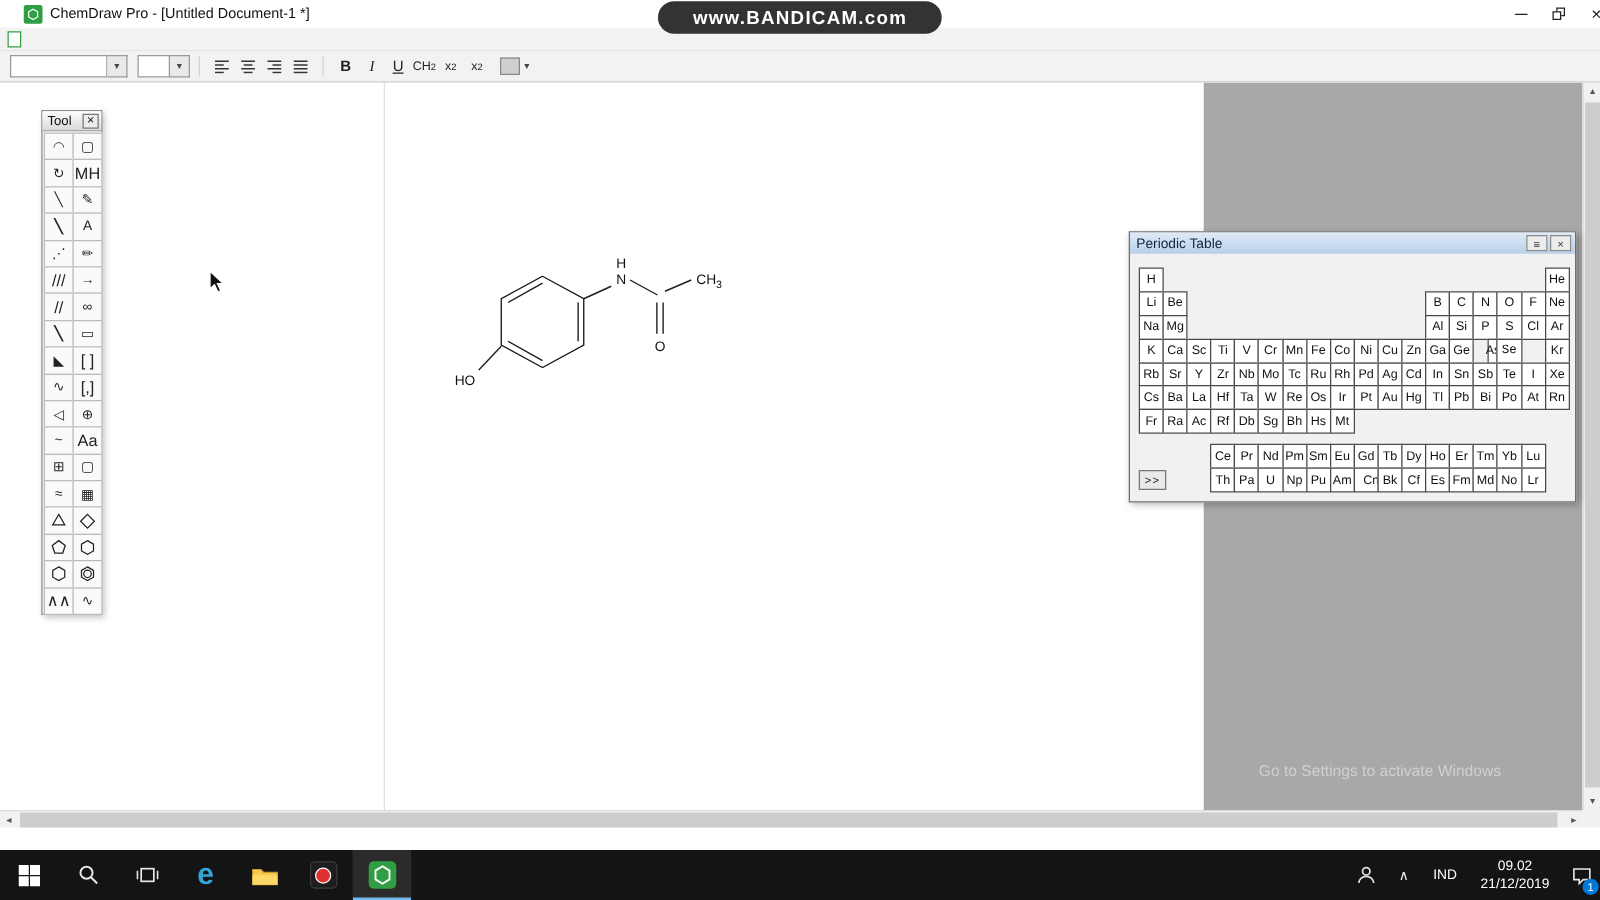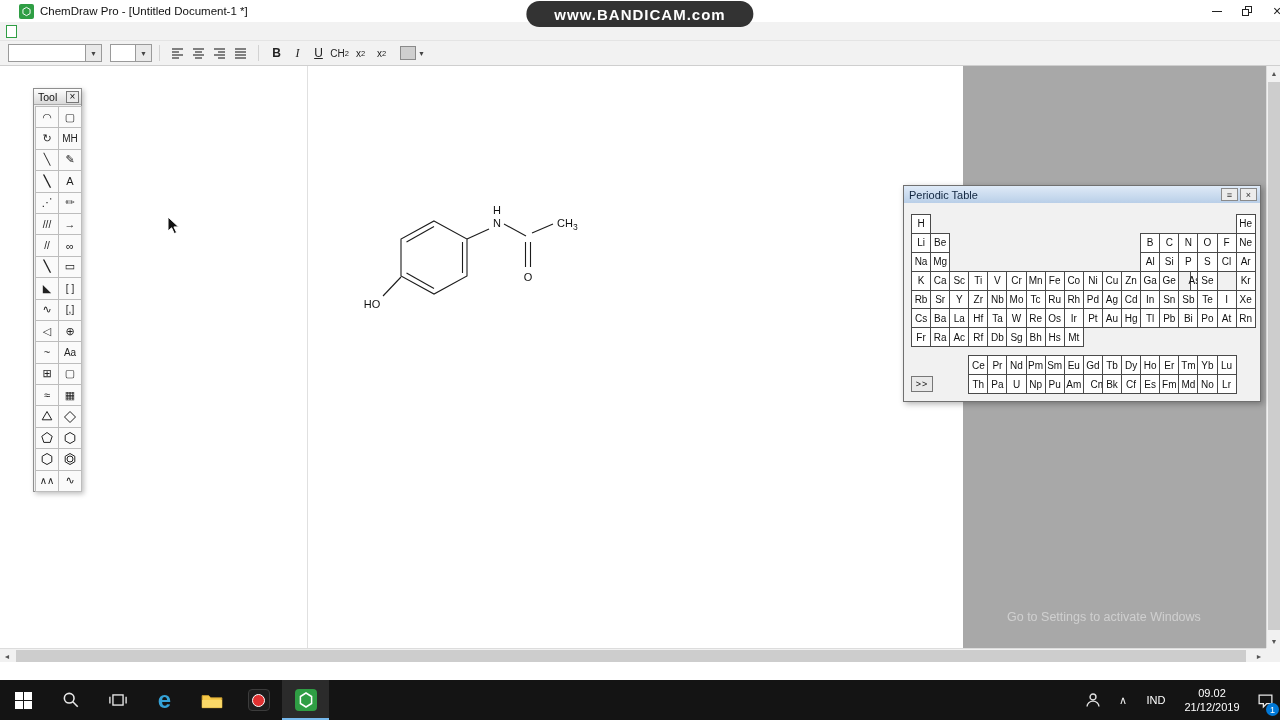--- a/index.html
+++ b/index.html
@@ -53,21 +53,21 @@
 .structure{position:absolute;left:350px;top:134px}
 .structure text{font-family:"Liberation Sans",sans-serif}
 .cursor{position:absolute;left:167px;top:150px;z-index:24}
 
 
 .tool-palette{position:absolute;left:33px;top:88px;width:49px;background:#f0f0f0;border:1px solid #8f8f8f;box-shadow:2px 2px 5px rgba(0,0,0,.25);z-index:20}
 .tp-title{height:16px;display:flex;align-items:center;background:linear-gradient(#fefefe,#d9d9d9);border-bottom:1px solid #aaa;padding:0 2px 0 4px;font-size:10.5px}
 .tp-close{margin-left:auto;width:13px;height:12px;border:1px solid #777;background:#ececec;font-size:10px;display:flex;align-items:center;justify-content:center}
 .tool-grid{display:grid;grid-template-columns:23px 23px;padding:1px 0 0 1px}
 .tool-btn{height:22.4px;border:1px solid #bdbdbd;margin:0 -1px -1px 0;display:flex;align-items:center;justify-content:center;font-size:11px;background:#fafafa;color:#222}
-.tool-btn.small{font-size:10px;letter-spacing:0}
+.tool-btn.small{font-size:13px;letter-spacing:0}
 .tool-btn.boldg{font-weight:bold}
 
 
 .pt-window{position:absolute;left:903px;top:185px;width:358px;background:#f1f1f1;border:1px solid #707070;box-shadow:2px 2px 6px rgba(0,0,0,.3);z-index:21}
 .pt-title{height:17px;display:flex;align-items:center;background:linear-gradient(var(--pt_titlebar_light,#dfeaf7),var(--pt_titlebar,#b9cfe8));padding:0 3px 0 5px;font-size:11px;color:#10253f}
 .pt-btn{width:17px;height:13px;border:1px solid #8a8a8a;background:#ececec;display:flex;align-items:center;justify-content:center;font-size:9px;margin-left:2px;color:#333}
 .pt-title .spacer{margin-left:auto}
 .pt-body{position:relative;padding:11px 7px 8px 7px}
 .pt-grid,.pt-fblock{display:grid;grid-template-columns:repeat(18,19.1px);grid-auto-rows:18.9px}
 .pt-fblock{margin-top:9px}
@@ -343,21 +343,21 @@
         <div class="pt-cell" style="grid-area: 4 / 6;">Cr</div>
         <div class="pt-cell" style="grid-area: 4 / 7;">Mn</div>
         <div class="pt-cell" style="grid-area: 4 / 8;">Fe</div>
         <div class="pt-cell" style="grid-area: 4 / 9;">Co</div>
         <div class="pt-cell" style="grid-area: 4 / 10;">Ni</div>
         <div class="pt-cell" style="grid-area: 4 / 11;">Cu</div>
         <div class="pt-cell" style="grid-area: 4 / 12;">Zn</div>
         <div class="pt-cell" style="grid-area: 4 / 13;">Ga</div>
         <div class="pt-cell" style="grid-area: 4 / 14;">Ge</div>
         <div class="pt-cell" style="grid-area: 4 / 15; margin-left: 12px;">As</div>
-        <div class="pt-cell" style="grid-area: 4 / 16;">Se</div>
+        <div class="pt-cell" style="grid-area: 4 / 16; font-family: Liberation Mono, monospace;">Se</div>
         <div class="pt-cell" style="grid-area: 4 / 17; margin-left: 27px;">Br</div>
         <div class="pt-cell" style="grid-area: 4 / 18;">Kr</div>
         <div class="pt-cell" style="grid-area: 5 / 1;">Rb</div>
         <div class="pt-cell" style="grid-area: 5 / 2;">Sr</div>
         <div class="pt-cell" style="grid-area: 5 / 3;">Y</div>
         <div class="pt-cell" style="grid-area: 5 / 4;">Zr</div>
         <div class="pt-cell" style="grid-area: 5 / 5;">Nb</div>
         <div class="pt-cell" style="grid-area: 5 / 6;">Mo</div>
         <div class="pt-cell" style="grid-area: 5 / 7;">Tc</div>
         <div class="pt-cell" style="grid-area: 5 / 8;">Ru</div>

